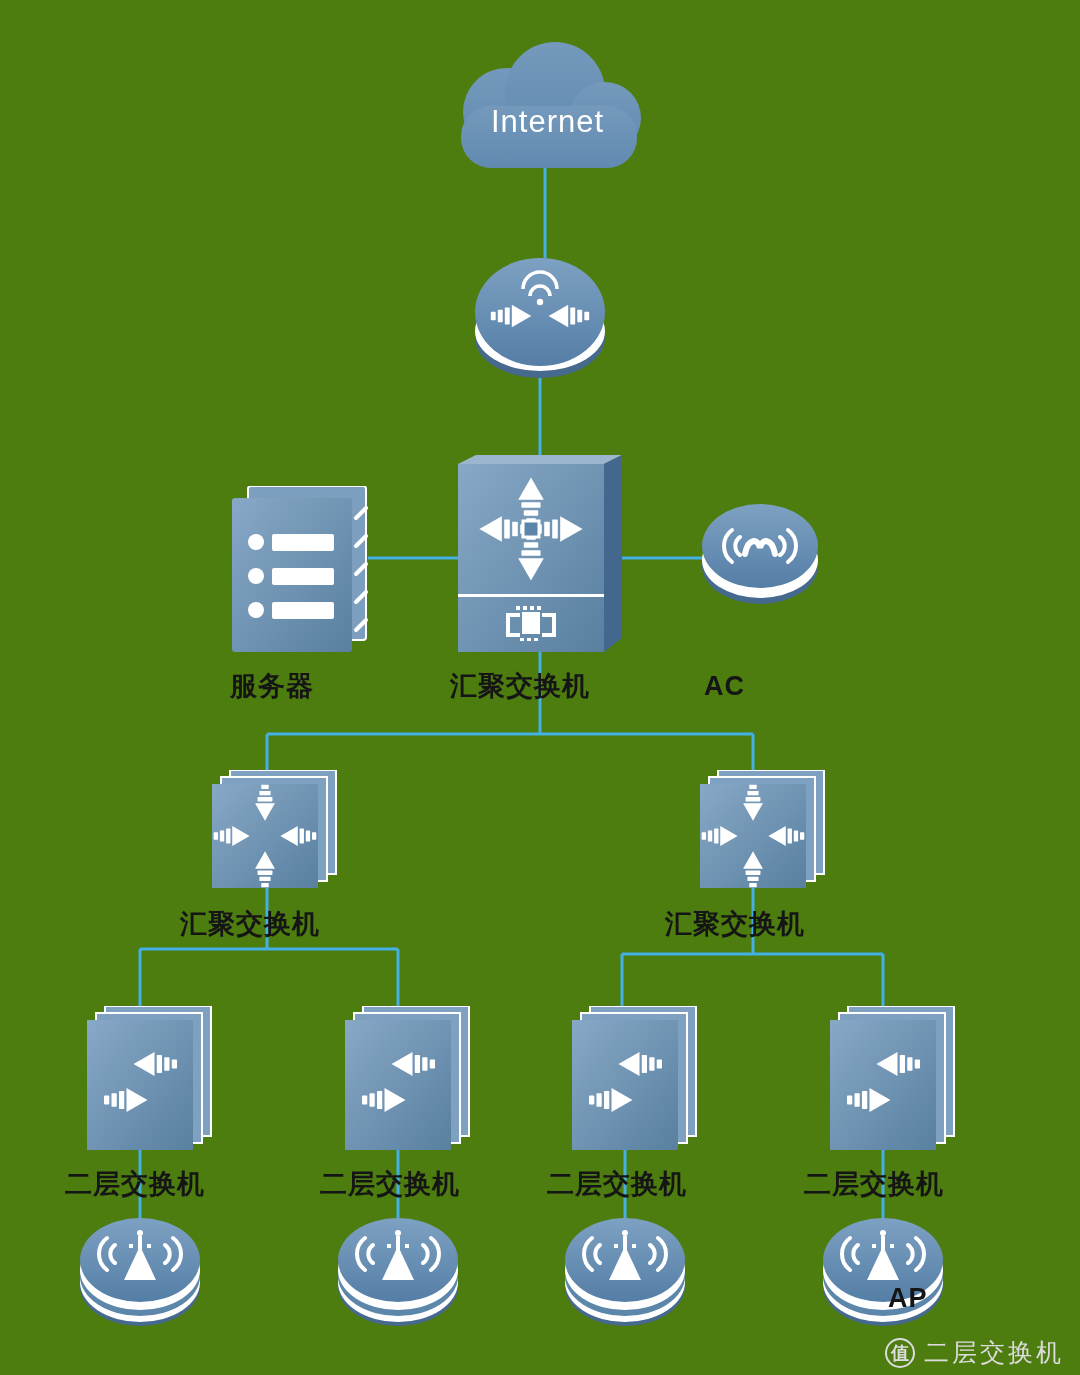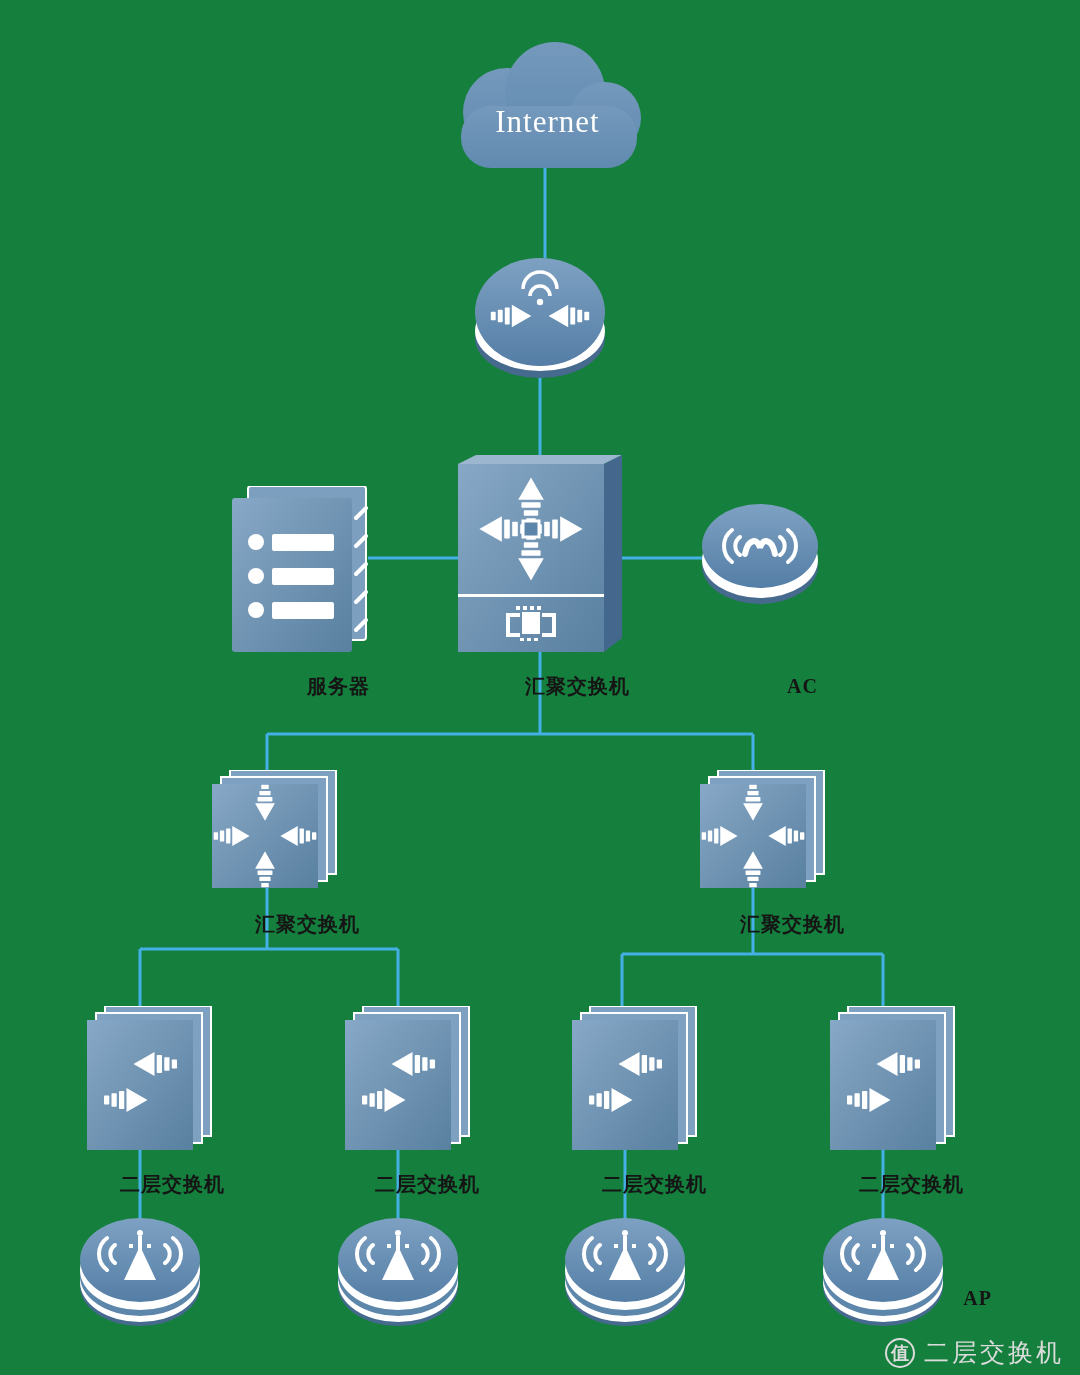--- a/index.html
+++ b/index.html
@@ -1,24 +1,24 @@
 <!DOCTYPE html>
 <html><head>
 <meta charset="utf-8">
 <style>
   html,body{margin:0;padding:0;background:#fff;}
   #stage{
-    position:relative;width:1080px;height:1375px;background:#15803d;overflow:hidden;
-    font-family:Liberation Serif, serif;
+    position:relative;width:1080px;height:1375px;background:#4d7c0f;overflow:hidden;
+    font-family:Liberation Sans, sans-serif;
   }
   #links{position:absolute;left:0;top:0;z-index:0;}
   .node{position:absolute;z-index:1;line-height:0;}
   .label{
-    position:absolute;z-index:2;text-align:right;
-    font-weight:700;font-size:20px;line-height:32px;color:#151515;
+    position:absolute;z-index:2;text-align:left;
+    font-weight:700;font-size:27px;line-height:32px;color:#151515;
     letter-spacing:1px;
   }
   .cloud-text{
     position:absolute;z-index:2;text-align:center;color:#fff;
     font-weight:400;font-size:31px;letter-spacing:1px;
   }
   #watermark{
     position:absolute;right:16px;top:1336px;z-index:2;
     display:flex;align-items:center;gap:9px;color:#dcdcdc;
   }
@@ -163,21 +163,21 @@
       <ellipse cx="62" cy="60" rx="58" ry="38" fill="#fff"></ellipse>
       <ellipse cx="62" cy="46" rx="58" ry="42" fill="url(#gDisk)"></ellipse>
       <use href="#arcsL" transform="translate(32,46)"></use>
       <use href="#arcsL" transform="translate(92,46) scale(-1,1)"></use>
       <path d="M 47 54 C 50 38 60 38 62 48 C 64 38 74 38 77 54" fill="none" stroke="#fff" stroke-width="6" stroke-linecap="round"></path>
     </svg>
   </div>
 
   <div class="label" style="left:230px;top:670px;width:140px;">服务器</div>
   <div class="label" style="left:450px;top:670px;width:180px;">汇聚交换机</div>
-  <div class="label" style="left:728px;top:670px;width:90px;">AC</div>
+  <div class="label" style="left:704px;top:670px;width:90px;">AC</div>
 
   <div class="node" style="left:212px;top:770px;">
     <svg width="132" height="124">
       <rect x="18" y="0" width="106" height="104" fill="#7ea1c1" stroke="#fff" stroke-width="2"></rect>
       <rect x="9" y="7" width="106" height="104" fill="#7ea1c1" stroke="#fff" stroke-width="2"></rect>
       <rect x="0" y="14" width="106" height="104" fill="url(#gBox)"></rect>
       <use href="#sArrow" transform="translate(53,37) rotate(90) scale(0.62)"></use>
       <use href="#sArrow" transform="translate(53,95) rotate(-90) scale(0.62)"></use>
       <use href="#sArrow" transform="translate(24,66) scale(0.62)"></use>
       <use href="#sArrow" transform="translate(82,66) rotate(180) scale(0.62)"></use>
@@ -299,20 +299,20 @@
       <use href="#arcsL" transform="translate(28,40)"></use>
       <use href="#arcsL" transform="translate(98,40) scale(-1,1)"></use>
       <rect x="61" y="22" width="4" height="16" fill="#fff"></rect>
       <circle cx="63" cy="19" r="3" fill="#fff"></circle>
       <rect x="52" y="30" width="4" height="4" fill="#fff"></rect>
       <rect x="70" y="30" width="4" height="4" fill="#fff"></rect>
       <polygon points="63,32 47,66 79,66" fill="#fff"></polygon>
     </svg>
   </div>
 
-  <div class="label" style="left:912px;top:1282px;width:80px;">AP</div>
+  <div class="label" style="left:888px;top:1282px;width:80px;">AP</div>
 
   <div id="watermark">
     <span class="badge">值</span>
     <span class="wm-text">二层交换机</span>
   </div>
 
 </div>
 
 </body></html>

